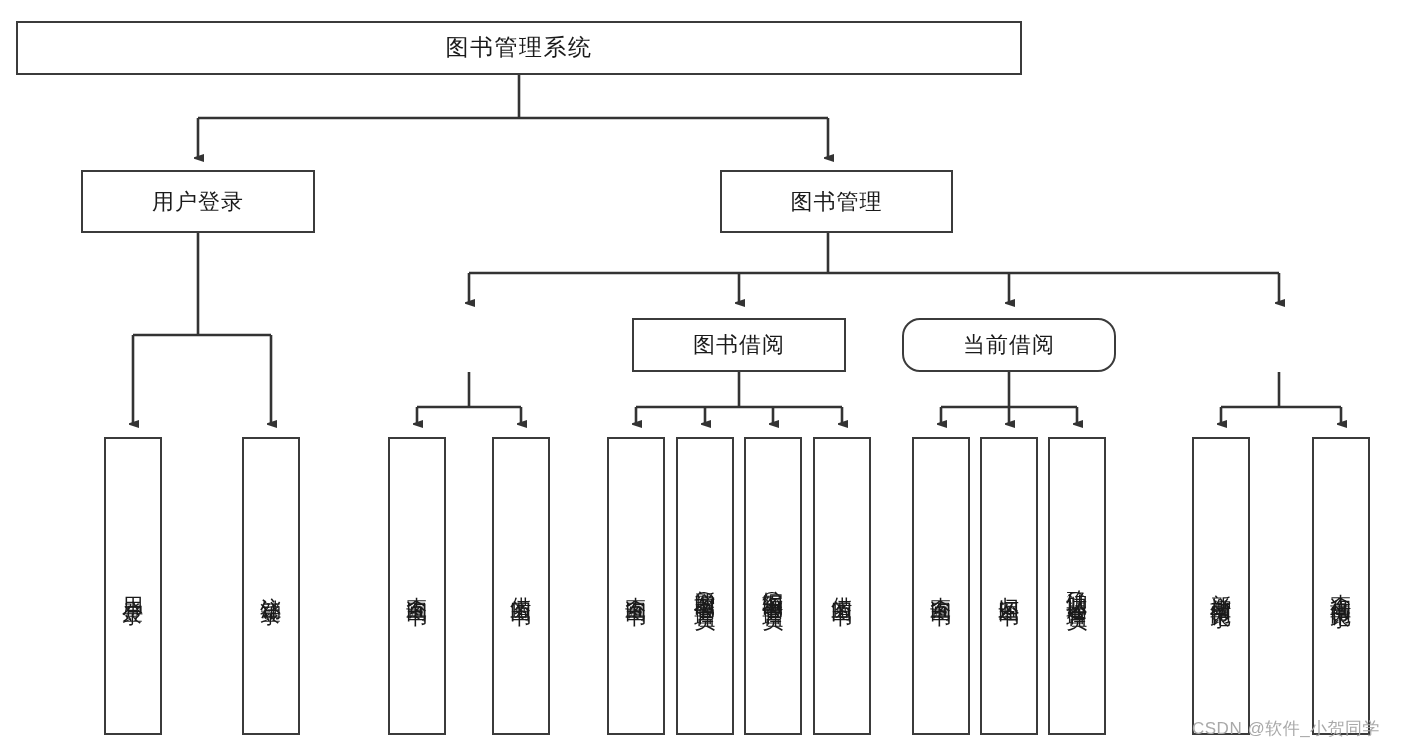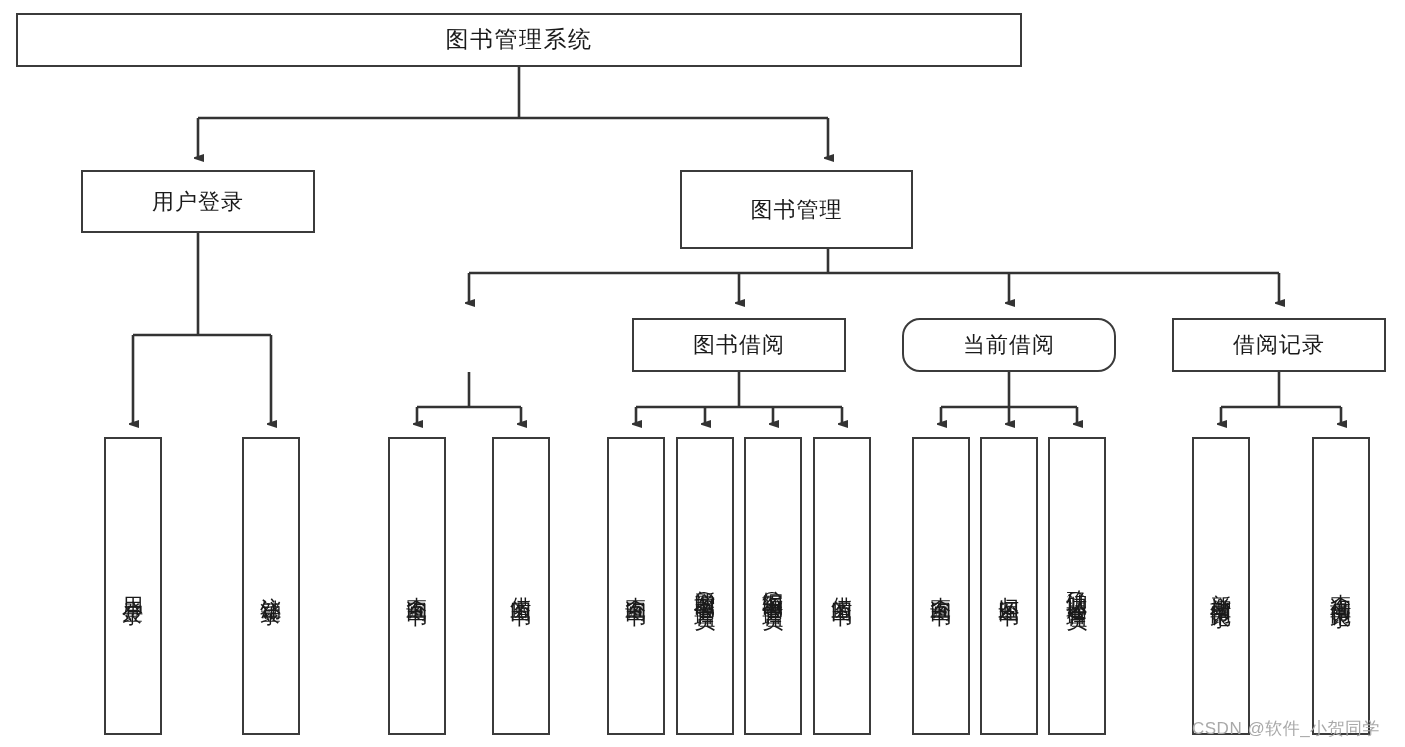--- a/index.html
+++ b/index.html
@@ -120,39 +120,36 @@
       <path d="M1009,407 L1009,424" marker-end="url(#arrow)"></path>
       <path d="M1077,407 L1077,424" marker-end="url(#arrow)"></path>
 
       <path d="M1279,372 L1279,407"></path>
       <path d="M1221,407 L1341,407"></path>
       <path d="M1221,407 L1221,424" marker-end="url(#arrow)"></path>
       <path d="M1341,407 L1341,424" marker-end="url(#arrow)"></path>
     </g>
   </svg>
 
-  <div class="node root horiz" style="left:16px; top:13px; width:1006px; height:54px;">
+  <div class="node root horiz" style="left:16px; top:21px; width:1006px; height:54px;">
     <span class="label">图书管理系统</span>
   </div>
 
   <div class="node horiz" style="left:81px; top:170px; width:234px; height:63px;">
     <span class="label">用户登录</span>
   </div>
-  <div class="node horiz" style="left:680px; top:170px; width:233px; height:79px;">
+  <div class="node horiz" style="left:720px; top:170px; width:233px; height:63px;">
     <span class="label">图书管理</span>
   </div>
 
   <div class="node horiz" style="left:632px; top:318px; width:214px; height:54px;">
     <span class="label">图书借阅</span>
   </div>
   <div class="node horiz" style="left:902px; top:318px; width:214px; height:54px;border-radius:18px;">
     <span class="label">当前借阅</span>
-  </div>
-  <div class="node horiz" style="left:1172px; top:318px; width:214px; height:54px;">
-    <span class="label">借阅记录</span>
   </div>
 
   <div class="node vert" style="left:104px; top:437px; width:58px; height:298px;">
     <span class="label">用户登录</span>
   </div>
   <div class="node vert" style="left:242px; top:437px; width:58px; height:298px;">
     <span class="label">注销登录</span>
   </div>
 
   <div class="node vert" style="left:388px; top:437px; width:58px; height:298px;">

